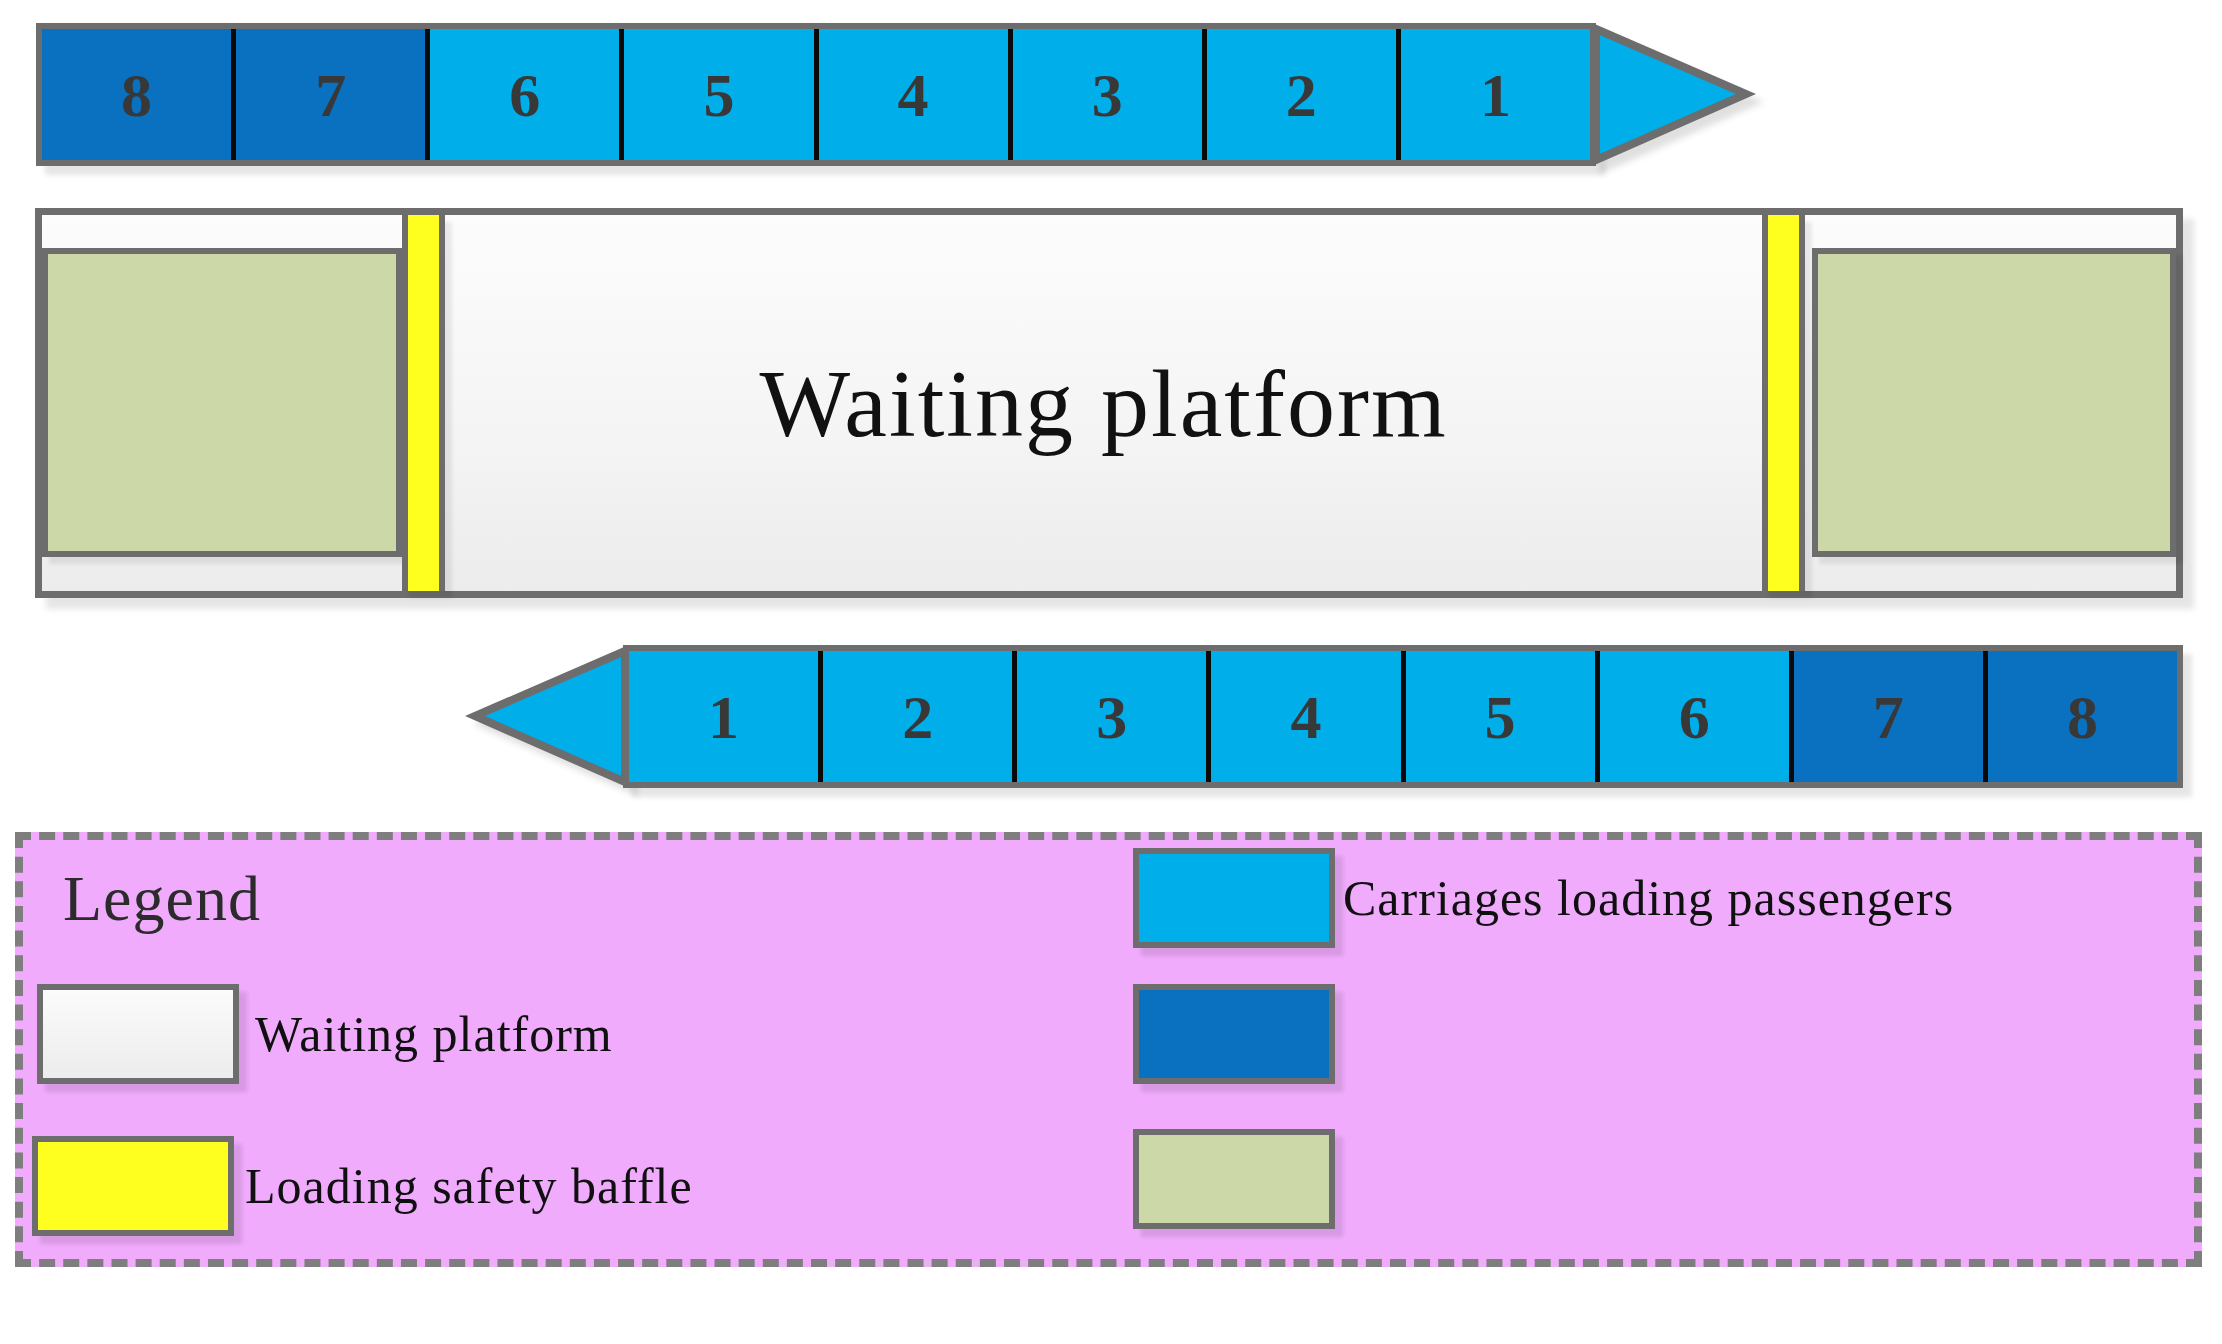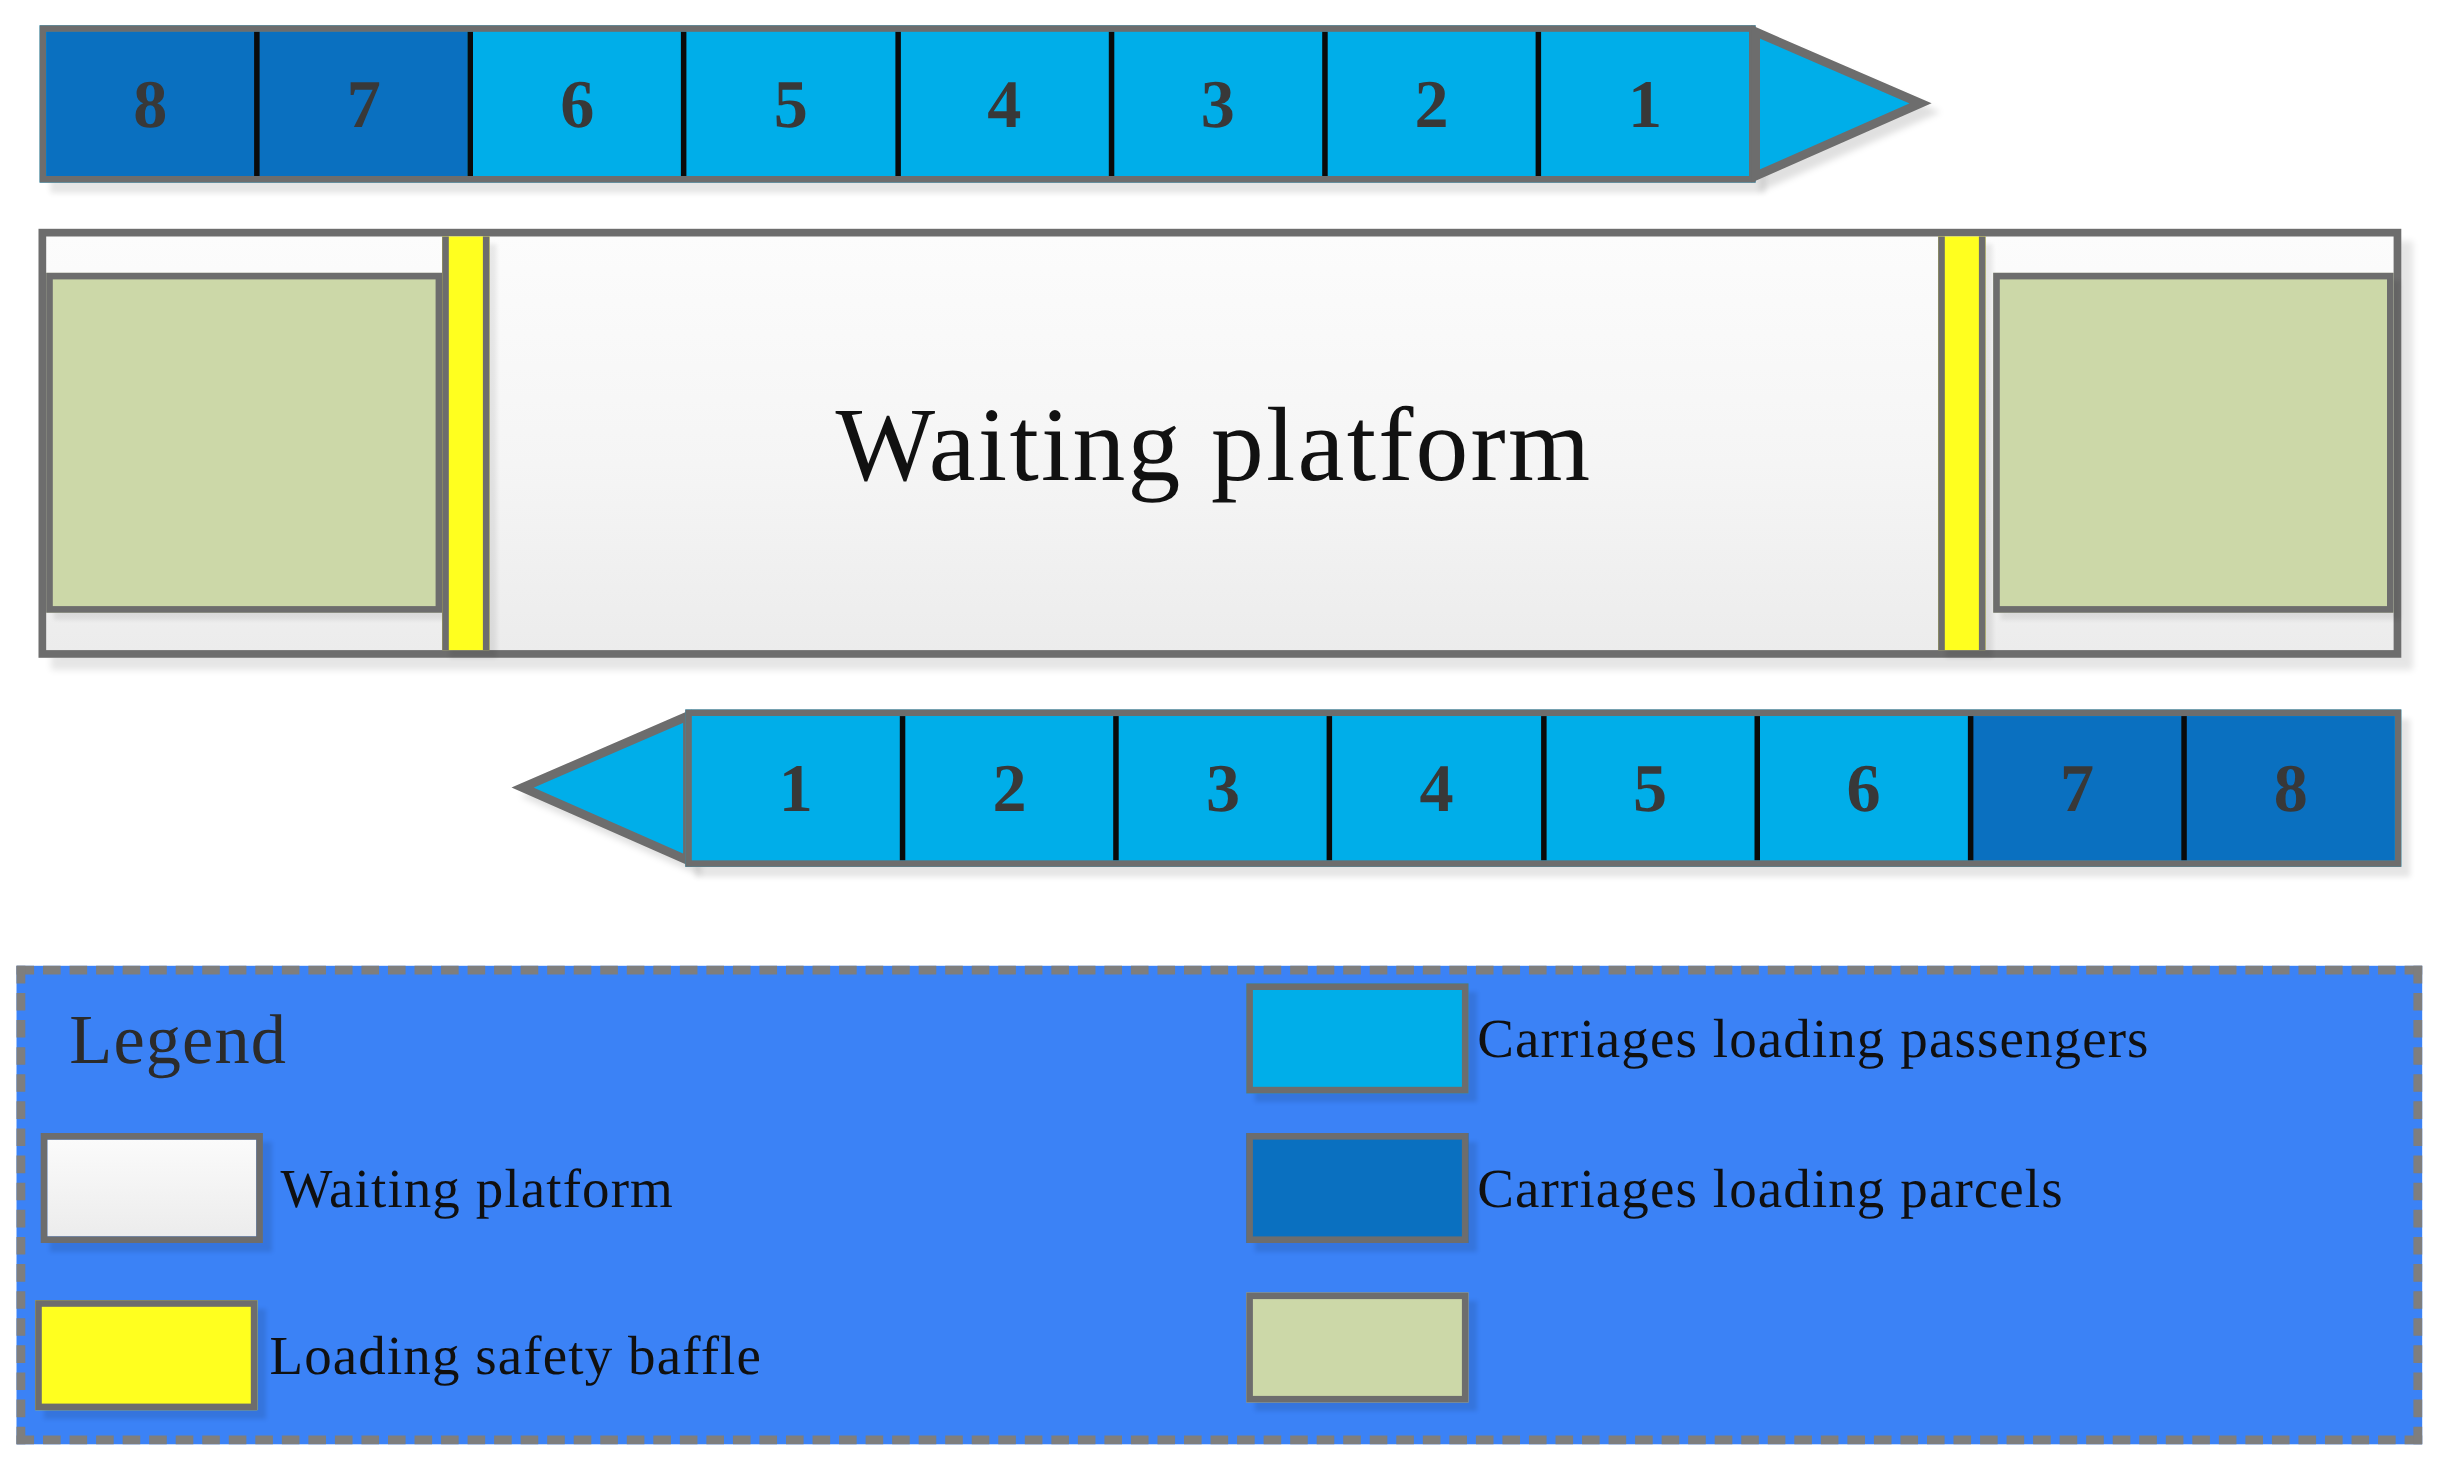--- a/index.html
+++ b/index.html
@@ -40,22 +40,22 @@
     border-left:6px solid #6D6D6D;border-right:6px solid #6D6D6D;
     background:#FFFF1F;box-shadow:7px 7px 4px rgba(0,0,0,0.08);
   }
   .platform-label{
     position:absolute;left:403px;top:0;width:1317px;height:376px;
     display:flex;align-items:center;justify-content:center;
     font-size:96px;color:#111111;letter-spacing:2px;
   }
   
   .legend-box{
-    position:absolute;left:15px;top:878px;width:2187px;height:435px;
-    box-sizing:border-box;border:8px dashed #7E7E7E;background:#3b82f6;
+    position:absolute;left:15px;top:832px;width:2187px;height:435px;
+    box-sizing:border-box;border:8px dashed #7E7E7E;background:#f0abfc;
   }
   .legend-title{
     position:absolute;left:40px;top:22px;font-size:64px;color:#2B2B2B;letter-spacing:1px;
   }
   .swatch{
     position:absolute;width:202px;height:100px;box-sizing:border-box;
     border:6px solid #6D6D6D;box-shadow:8px 8px 4px rgba(0,0,0,0.10);
   }
   .swatch[data-type="platform"]{background:linear-gradient(180deg,#FBFBFB,#ECECEC);}
   .swatch[data-type="baffle"]{background:#FFFF1F;}
@@ -146,18 +146,17 @@
     <div class="swatch" style="left:14px;top:144px;" data-type="platform"></div>
     <div class="legend-label" style="left:232px;top:142px;">Waiting platform</div>
 
     <div class="swatch" style="left:9px;top:296px;" data-type="baffle"></div>
     <div class="legend-label" style="left:222px;top:294px;">Loading safety baffle</div>
 
     <div class="swatch" style="left:1110px;top:8px;" data-type="passenger"></div>
     <div class="legend-label" style="left:1320px;top:6px;">Carriages loading passengers</div>
 
     <div class="swatch" style="left:1110px;top:144px;" data-type="parcel"></div>
-    <div class="legend-label" style="left:1320px;top:142px;">Carriages loading parcels</div>
 
     <div class="swatch" style="left:1110px;top:289px;" data-type="loading"></div>
   </div>
 
 </div>
 
 </body></html>

